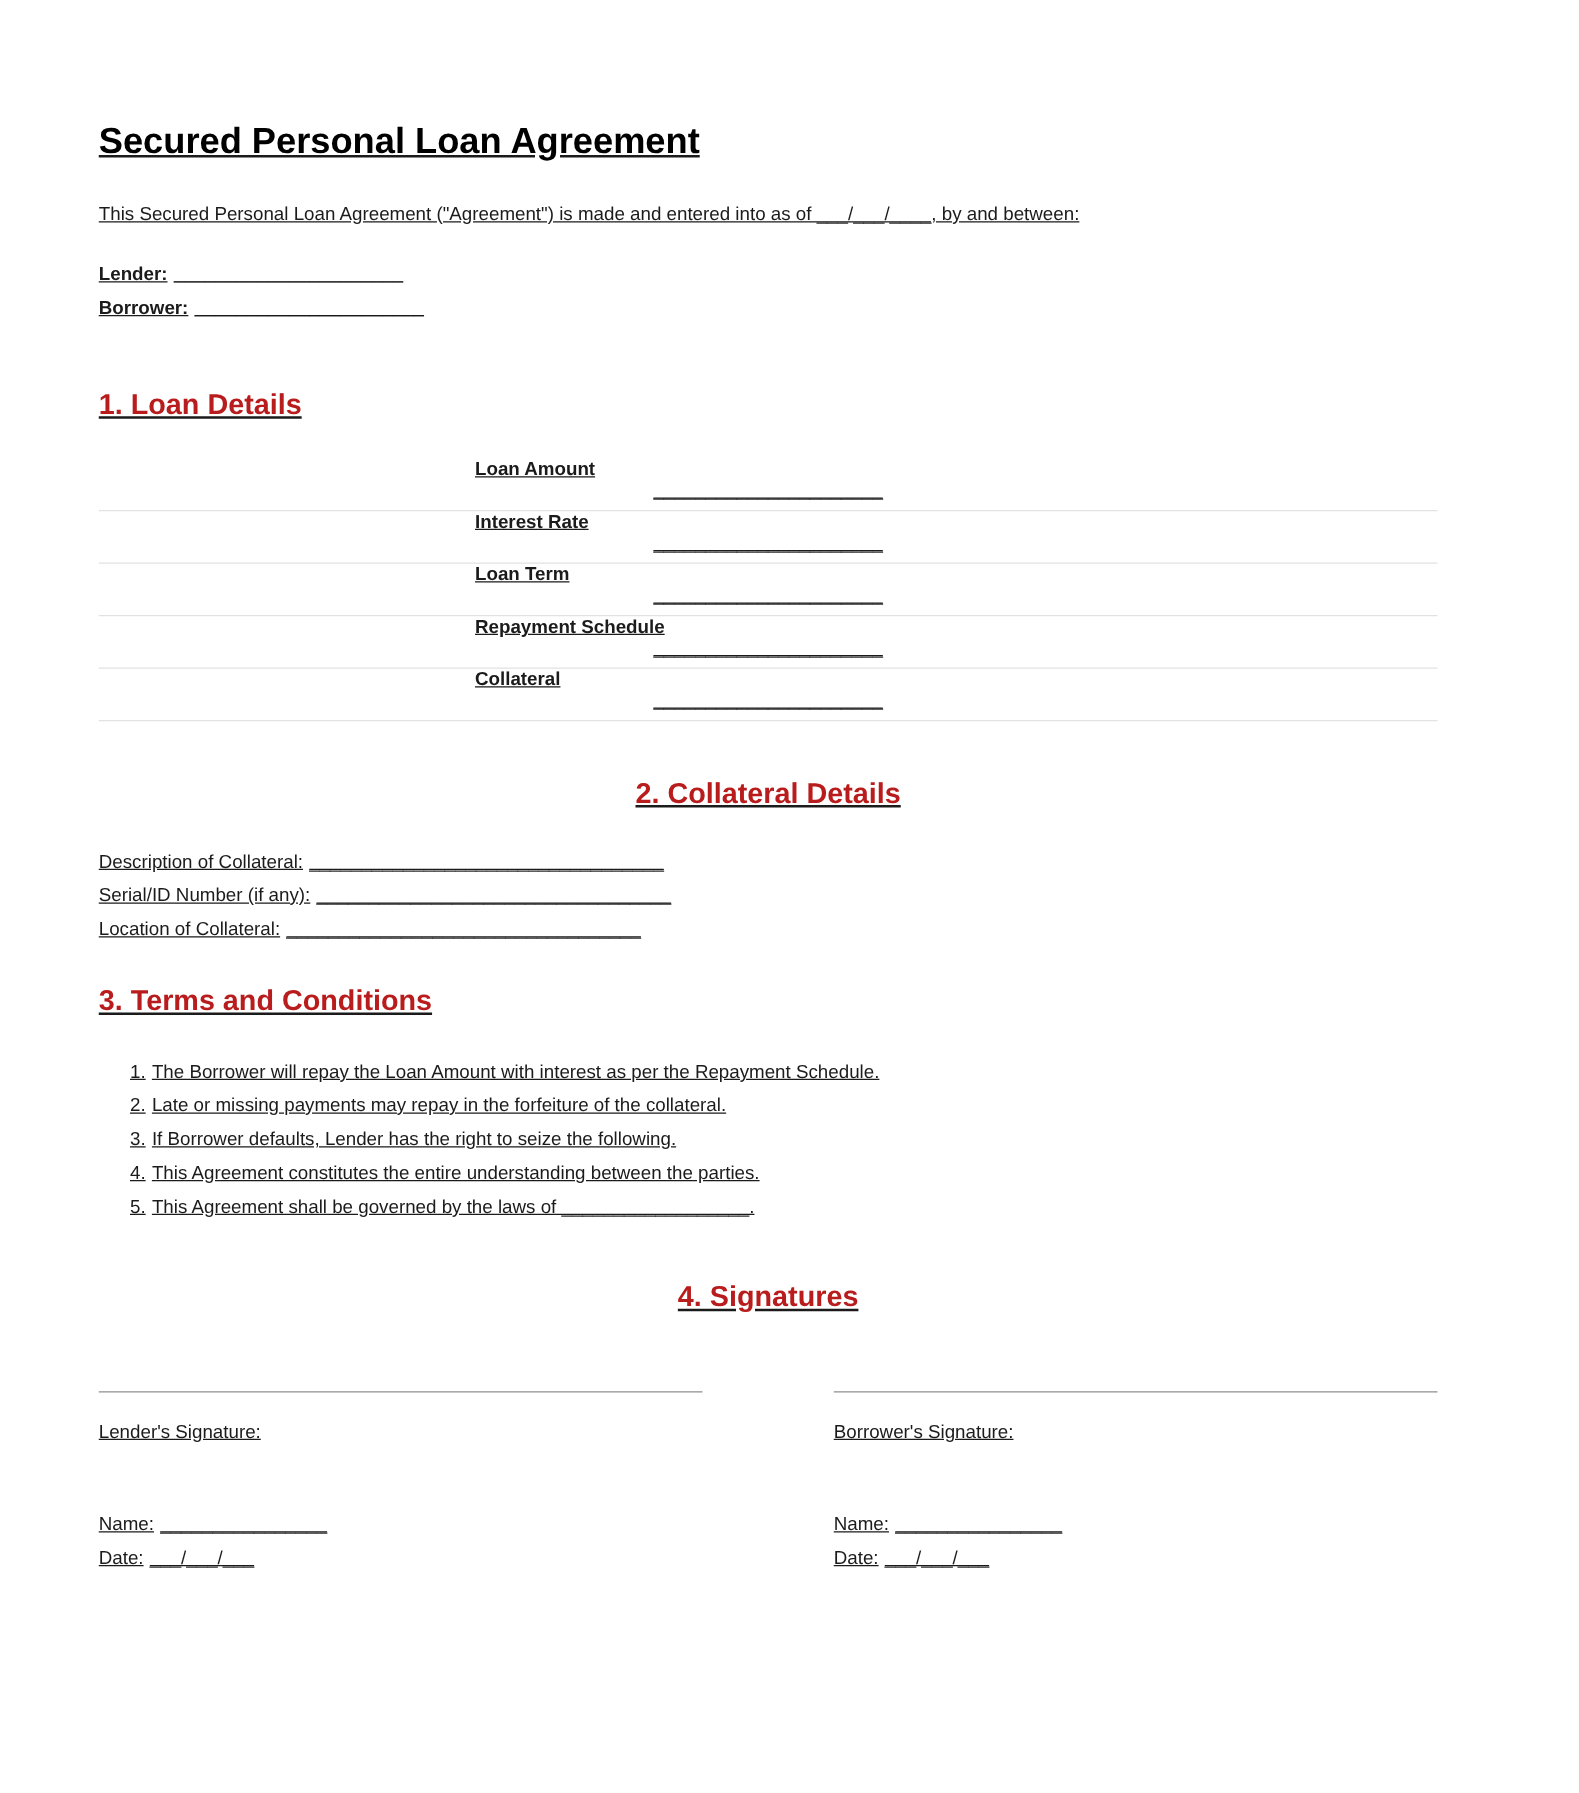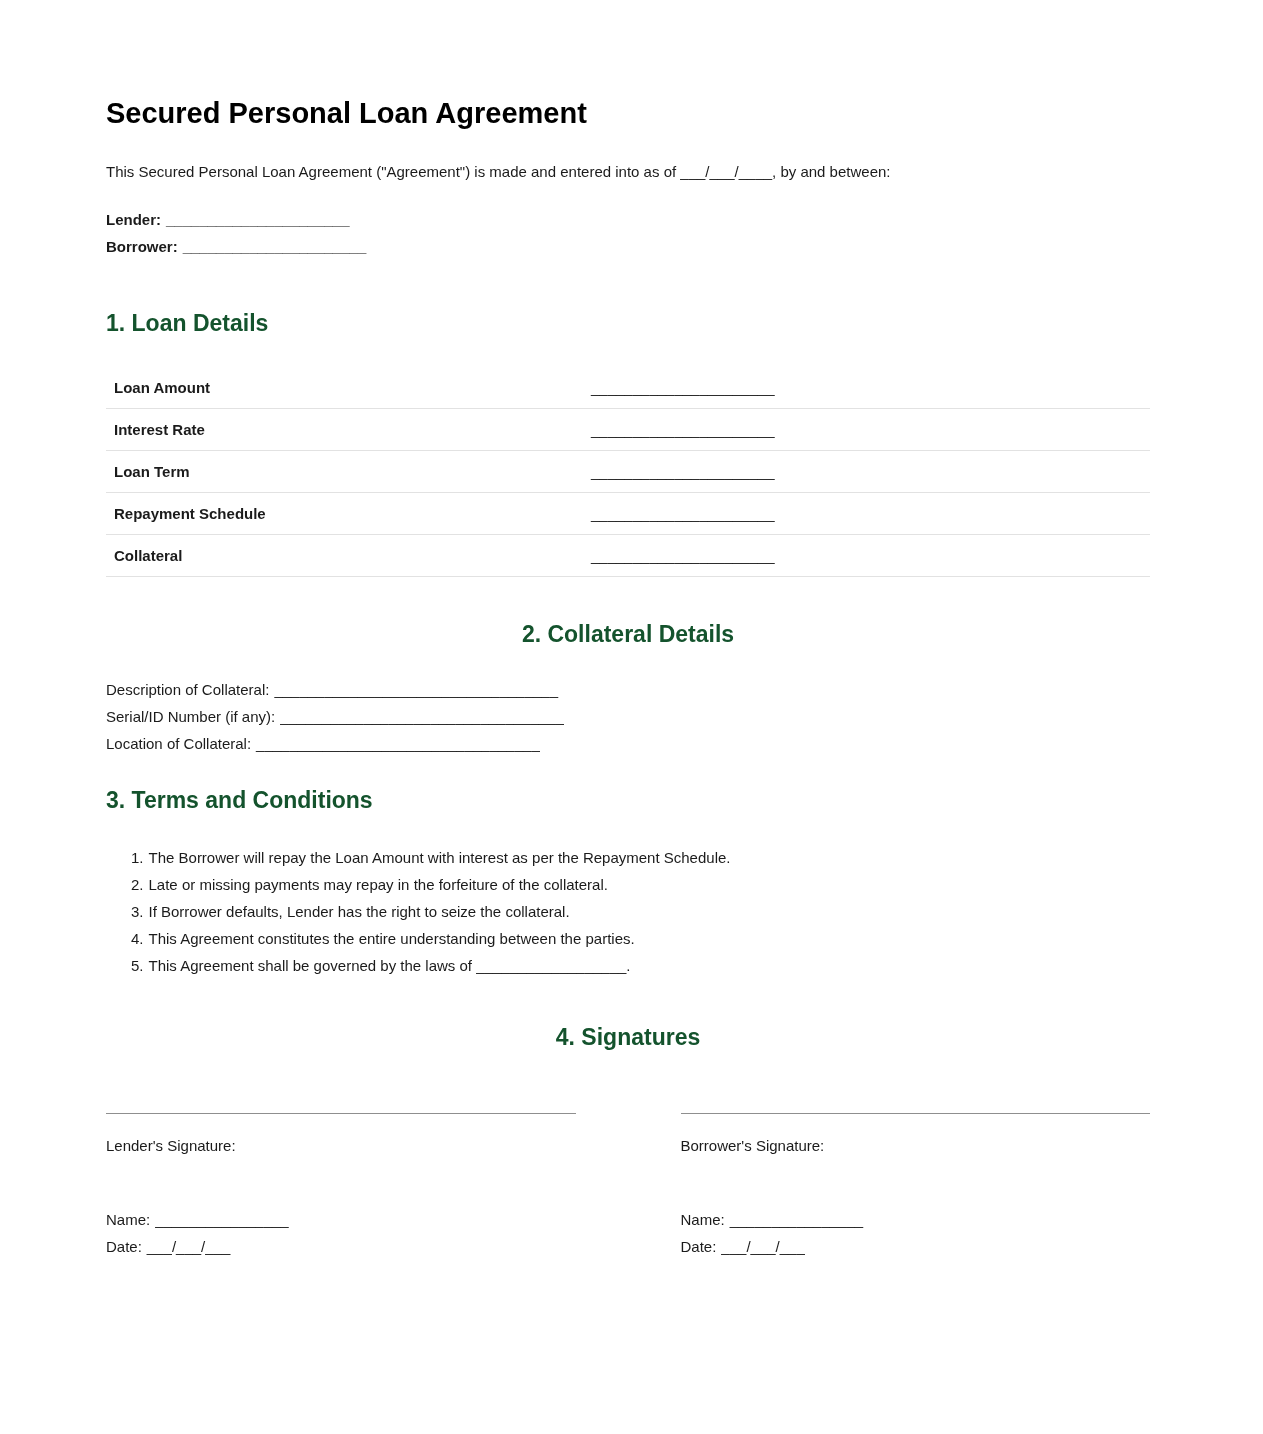--- a/index.html
+++ b/index.html
@@ -5,53 +5,54 @@
   * { box-sizing: border-box; }
   html, body { margin: 0; padding: 0; background: #ffffff; }
   body {
     width: 1263px;
     height: 1434px;
     font-family: "Liberation Sans", sans-serif;
     font-size: 15px;
     color: #1b1b1b;
     overflow: hidden;
   }
-  .page { padding: 96px 113px 0 106px; width: 1263px; }
+  .page { padding: 96px 113px 0 79px; width: 1263px; text-decoration: underline; }
 
   .doc-title {
     font-size: 29px;
     line-height: 34px;
     font-weight: 700;
     color: #000000;
     margin: 0 0 31px 0;
   }
 
   .intro { margin: 0 0 23px 0; line-height: 22px; }
 
   .party-line { margin: 0; line-height: 27px; font-weight: 700; }
   .party-label { margin-right: 5px; }
 
   .section-heading {
     font-size: 23px;
     line-height: 27px;
     font-weight: 700;
-    color: #14532d;
+    color: #b91c1c;
     margin: 0;
   }
   .sec-loan .section-heading       { margin-top: 50px; }
   .sec-collateral .section-heading { margin-top: 44px; text-align: center; }
   .sec-terms .section-heading      { margin-top: 30px; }
   .sec-signatures .section-heading { margin-top: 45px; text-align: center; }
 
   .loan-table { margin-top: 30px; }
   .loan-row {
     display: flex;
     align-items: center;
     height: 42px;
     border-bottom: 1px solid #e2e2e2;
+    flex-direction: column;
   }
   .loan-label { width: 485px; padding-left: 8px; font-weight: 700; }
   .loan-blank { flex: 1; }
 
   .body-para { margin: 25px 0 0 0; line-height: 22px; }
 
   .fill-lines { margin-top: 28px; }
   .fill-line { margin: 0; line-height: 27px; }
   .fill-label { margin-right: 5px; margin-top: 36px; }
 
@@ -131,21 +132,21 @@
   <div class="sec-terms">
     <h2 class="section-heading">3. Terms and Conditions</h2>
     <div class="terms-list">
       <p class="term-item">
         <span class="term-num">1.</span><span class="term-text">The Borrower will repay the Loan Amount with interest as per the Repayment Schedule.</span>
       </p>
       <p class="term-item">
         <span class="term-num">2.</span><span class="term-text">Late or missing payments may repay in the forfeiture of the collateral.</span>
       </p>
       <p class="term-item">
-        <span class="term-num">3.</span><span class="term-text">If Borrower defaults, Lender has the right to seize the collateral.</span>
+        <span class="term-num">3.</span><span class="term-text">If Borrower defaults, Lender has the right to seize the following.</span>
       </p>
       <p class="term-item">
         <span class="term-num">4.</span><span class="term-text">This Agreement constitutes the entire understanding between the parties.</span>
       </p>
       <p class="term-item">
         <span class="term-num">5.</span><span class="term-text">This Agreement shall be governed by the laws of __________________.</span>
       </p>
     </div>
   </div>
 

